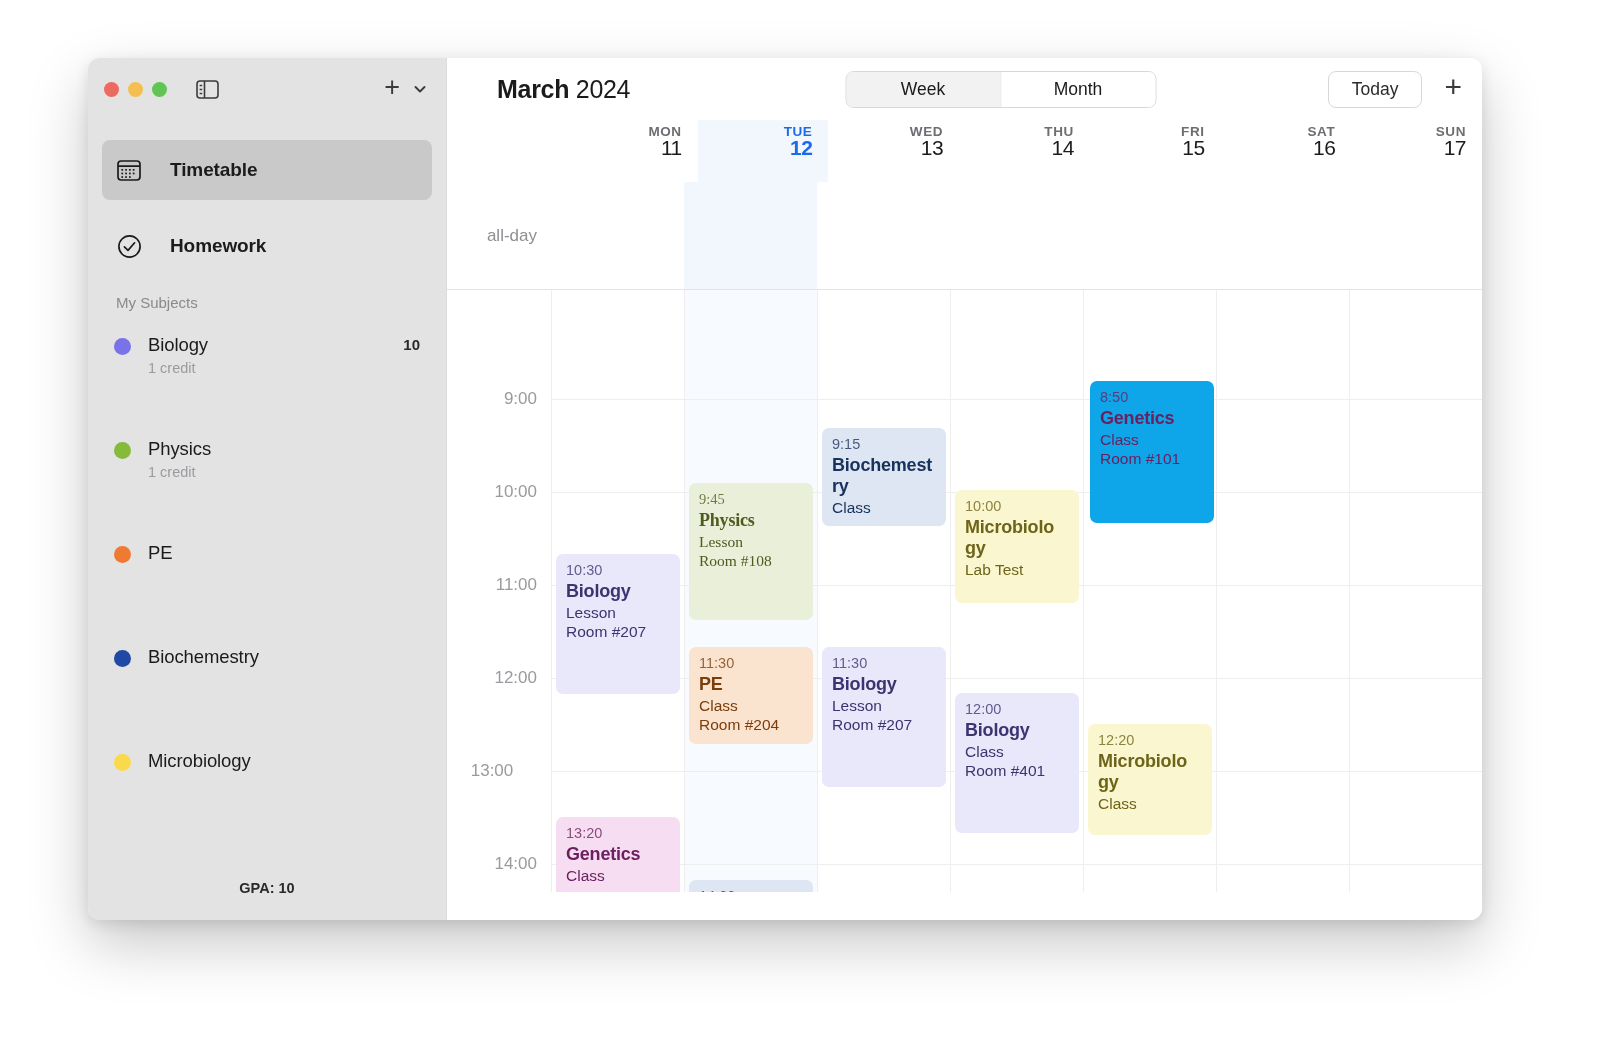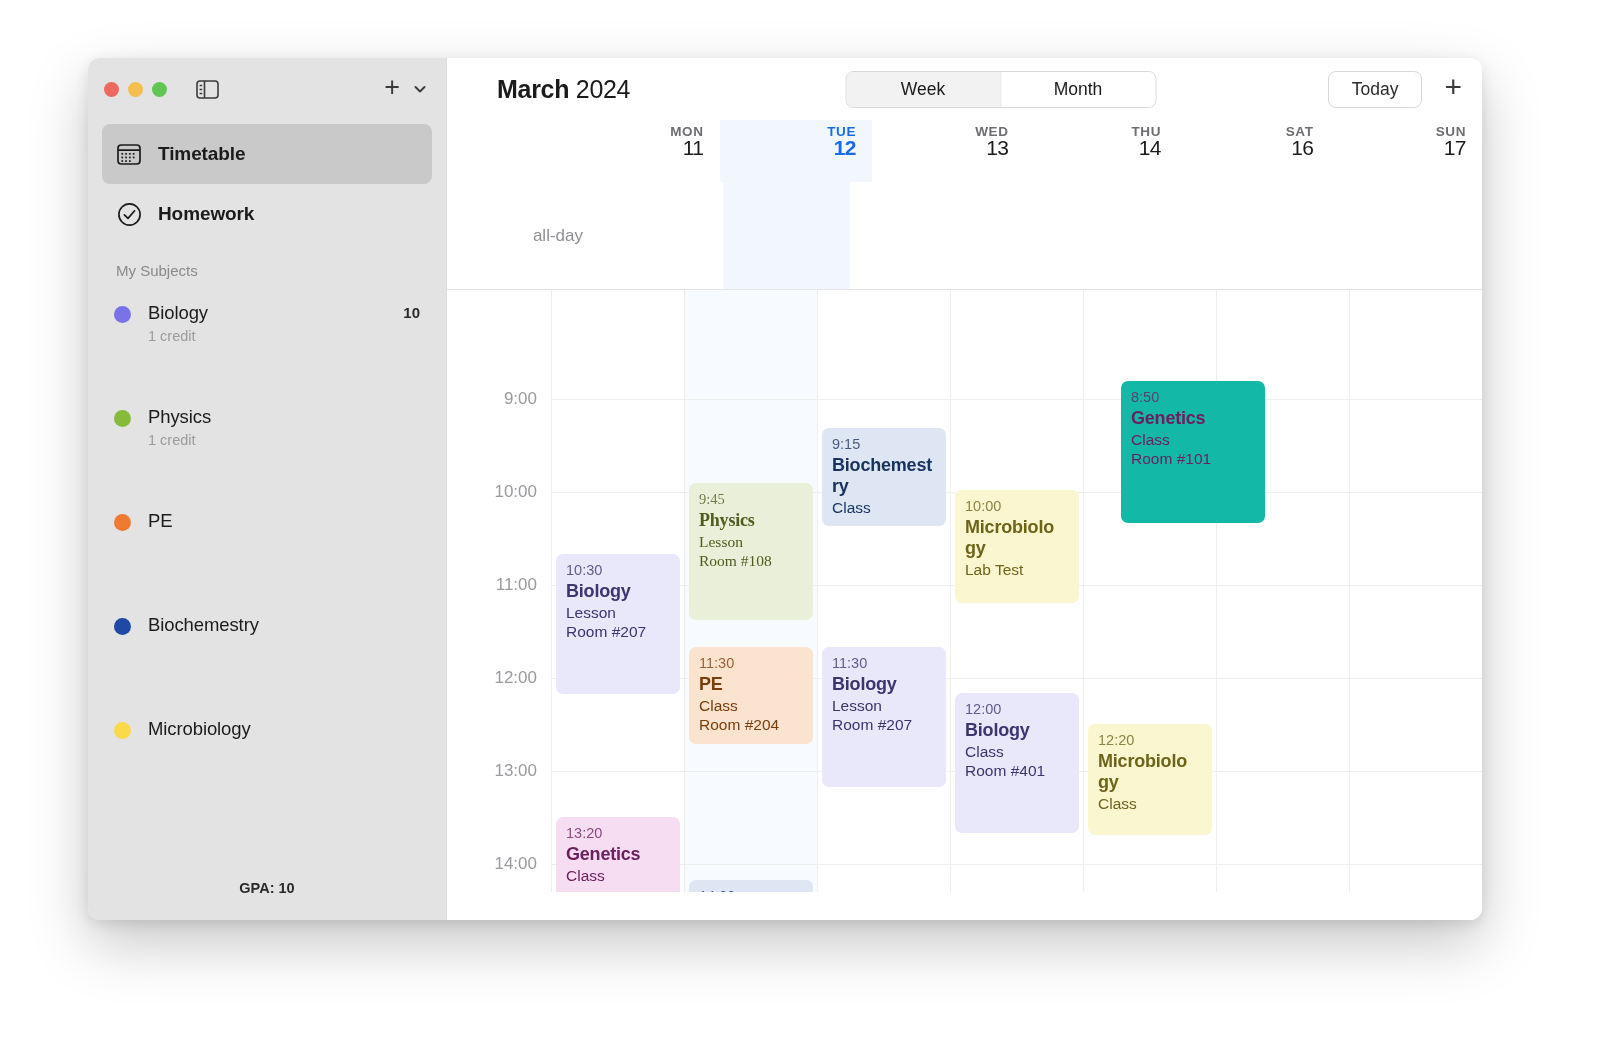--- a/index.html
+++ b/index.html
@@ -56,24 +56,25 @@
     font-size: 27px; font-weight: 300; color: #3b3b3b; line-height: 1;
     display: block; margin-top: -3px;
   }
   .chev-glyph {
     width: 16px; height: 16px; display: inline-block;
   }
 
   #sidebar-nav { padding: 4px 14px 0 14px; }
   .nav-item {
     display: flex; align-items: center;
-    gap: 16px;
+    gap: 28px;
     height: 60px;
     padding: 12px 14px;
     border-radius: 8px;
+    margin-top: 16px;
   }
   .nav-item.selected { background: #c9c9c9; }
   .nav-label {
     font-size: 19px; font-weight: 600; color: #1b1b1b;
     letter-spacing: -0.1px;
   }
   .nav-icon { width: 26px; height: 26px; display:flex; align-items:center; justify-content:center; }
 
   #subjects-header {
     font-size: 15px; color: #8a8a8e;
@@ -200,21 +201,21 @@
   #allday-row {
     display: flex;
     height: 108px;
     border-bottom: 1px solid #e4e4e4;
     position: relative;
   }
   #allday-label {
     width: 104px; flex: 0 0 104px;
     text-align: right; padding-right: 14px;
     font-size: 17px; color: #8f8f94;
-    display: flex; align-items: center; justify-content: flex-end; margin-left: 46px;
+    display: flex; align-items: center; justify-content: flex-end;
   }
   .allday-cell { flex: 1 1 0; }
   .allday-cell.today { background: #f2f6fd; }
 
   
   #grid-area {
     position: relative;
     height: 602px;
     overflow: hidden;
   }
@@ -388,20 +389,24 @@
         </div>
         <div class="day-head">
           <div class="dh-name">WED</div>
           <div class="dh-num">13</div>
         </div>
         <div class="day-head">
           <div class="dh-name">THU</div>
           <div class="dh-num">14</div>
         </div>
         <div class="day-head">
+          <div class="dh-name">FRI</div>
+          <div class="dh-num">15</div>
+        </div>
+        <div class="day-head">
           <div class="dh-name">SAT</div>
           <div class="dh-num">16</div>
         </div>
         <div class="day-head">
           <div class="dh-name">SUN</div>
           <div class="dh-num">17</div>
         </div>
       </div>
 
     <div id="allday-row">
@@ -428,21 +433,21 @@
         </div>
     <div class="hour-line" style="top: 109px;"></div>
         <div class="hour-label" style="top: 109px;">9:00</div>
         <div class="hour-line" style="top: 202px;"></div>
         <div class="hour-label" style="top: 202px;">10:00</div>
         <div class="hour-line" style="top: 295px;"></div>
         <div class="hour-label" style="top: 295px;">11:00</div>
         <div class="hour-line" style="top: 388px;"></div>
         <div class="hour-label" style="top: 388px;">12:00</div>
         <div class="hour-line" style="top: 481px;"></div>
-        <div class="hour-label" style="top: 481px;">13:00</div>
+        <div class="hour-label" style="top: 481px; text-align: center;">13:00</div>
         <div class="hour-line" style="top: 574px;"></div>
         <div class="hour-label" style="top: 574px;">14:00</div>
         <div class="event" style="left: 109px; width: 124px; top: 264px; height: 140px; background: rgb(233, 231, 250); color: rgb(59, 52, 112);">
           <div class="ev-time">10:30</div>
           <div class="ev-title">Biology</div>
           <div class="ev-type">Lesson</div>
           <div class="ev-room">Room #207</div>
         </div>
         <div class="event" style="left: 109px; width: 124px; top: 527px; height: 142px; background: rgb(247, 221, 242); color: rgb(107, 32, 96);">
           <div class="ev-time">13:20</div>
@@ -479,21 +484,21 @@
           <div class="ev-time">10:00</div>
           <div class="ev-title">Microbiolo gy</div>
           <div class="ev-type">Lab Test</div>
         </div>
         <div class="event" style="left: 508px; width: 124px; top: 403px; height: 140px; background: rgb(233, 231, 250); color: rgb(59, 52, 112);">
           <div class="ev-time">12:00</div>
           <div class="ev-title">Biology</div>
           <div class="ev-type">Class</div>
           <div class="ev-room">Room #401</div>
         </div>
-        <div class="event" style="left: 674px; width: 144px; top: 91px; height: 142px; background: #14b8a6; color: rgb(107, 32, 96);">
+        <div class="event" style="left: 643px; width: 124px; top: 91px; height: 142px; background: #0ea5e9; color: rgb(107, 32, 96);">
           <div class="ev-time">8:50</div>
           <div class="ev-title">Genetics</div>
           <div class="ev-type">Class</div>
           <div class="ev-room">Room #101</div>
         </div>
         <div class="event" style="left: 641px; width: 124px; top: 434px; height: 111px; background: rgb(250, 246, 208); color: rgb(110, 100, 25);">
           <div class="ev-time">12:20</div>
           <div class="ev-title">Microbiolo gy</div>
           <div class="ev-type">Class</div>
         </div>

